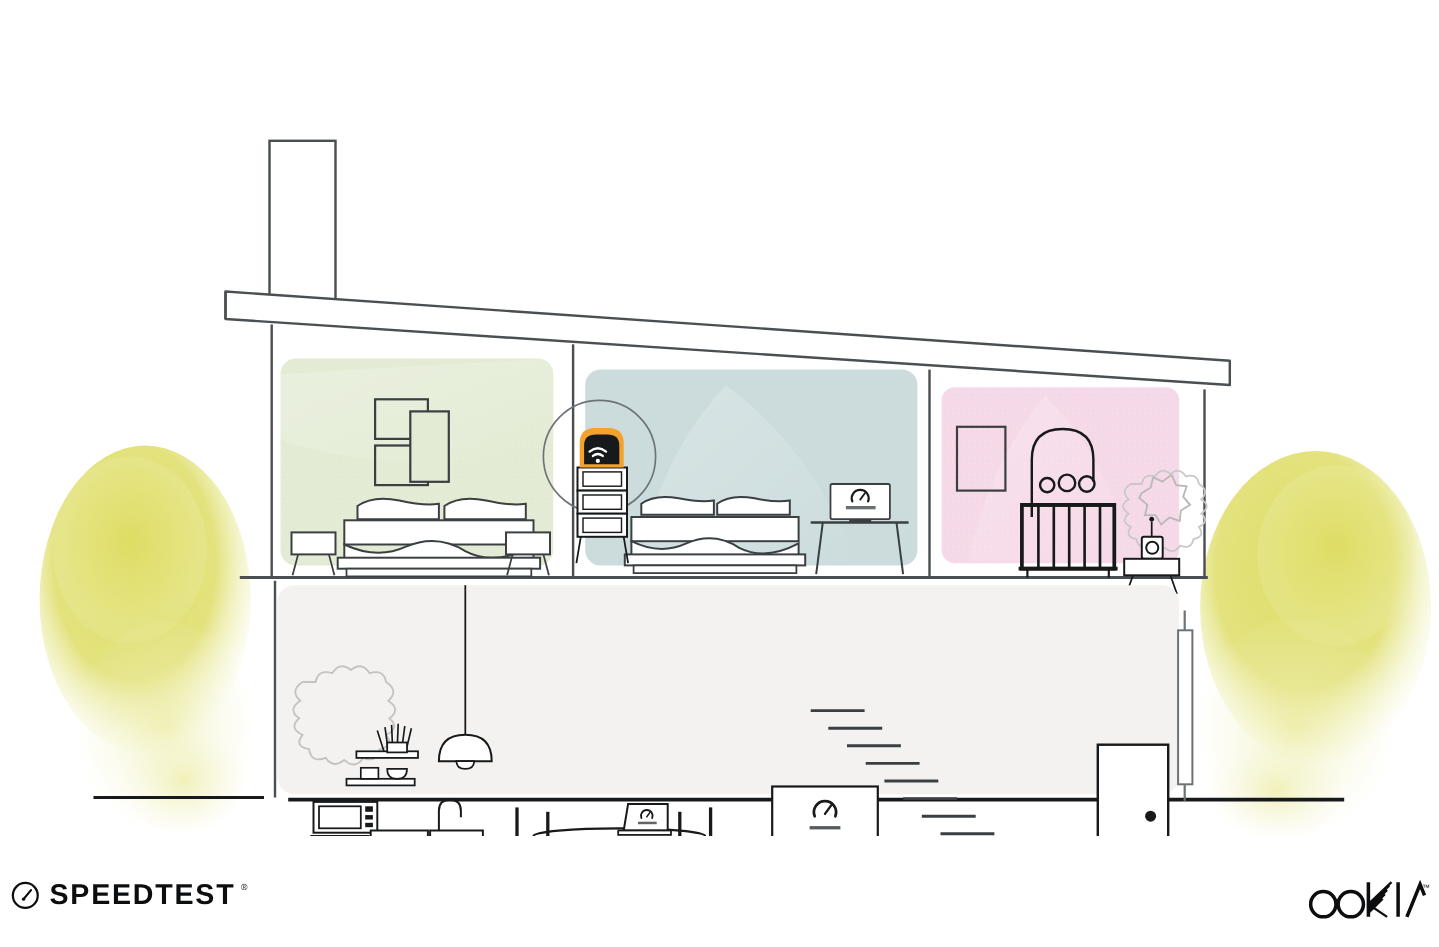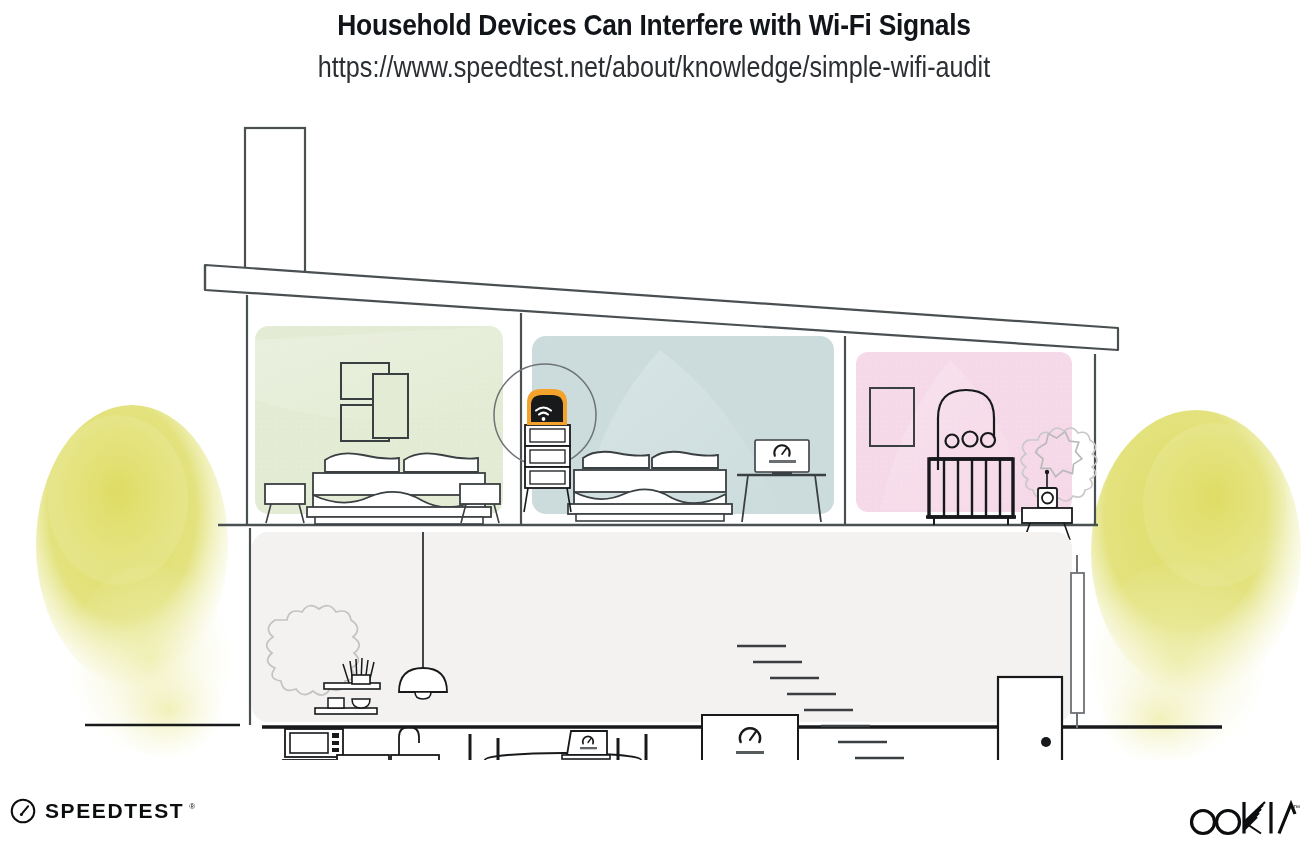--- a/index.html
+++ b/index.html
@@ -60,21 +60,21 @@
     height: 83px;
   }
   #speedtest-logo {
     position: absolute;
     left: 10px; top: 20px;
     display: flex;
     align-items: center;
     gap: 9px;
   }
   #speedtest-wordmark {
-    font-size: 21px;
+    font-size: 26px;
     font-weight: 700;
     letter-spacing: 1.6px;
     color: #0b0d0f;
   }
   #speedtest-tm {
     font-size: 8px;
     color: #0b0d0f;
     align-self: flex-start;
     margin-top: 4px;
     margin-left: -4px;
@@ -84,24 +84,20 @@
     right: 8px; top: 22px;
     display: flex;
     align-items: flex-start;
   }
 </style>
 </head>
 <body>
 
 <div id="page">
 
-  <div id="header">
-    <h1 id="title">Household Devices Can Interfere with Wi-Fi Signals</h1>
-    <div id="subtitle">https://www.speedtest.net/about/knowledge/simple-wifi-audit</div>
-  </div>
 
   <div id="illustration">
     <svg width="1308" height="660" viewBox="0 0 1308 660" xmlns="http://www.w3.org/2000/svg">
       <defs>
         <radialGradient id="leafA" cx="45%" cy="38%" r="62%">
           <stop offset="0%" stop-color="#dcdb5e" stop-opacity="0.95"></stop>
           <stop offset="62%" stop-color="#dcdb5e" stop-opacity="0.80"></stop>
           <stop offset="100%" stop-color="#eff0b6" stop-opacity="0.05"></stop>
         </radialGradient>
         <radialGradient id="leafB" cx="50%" cy="45%" r="60%">

